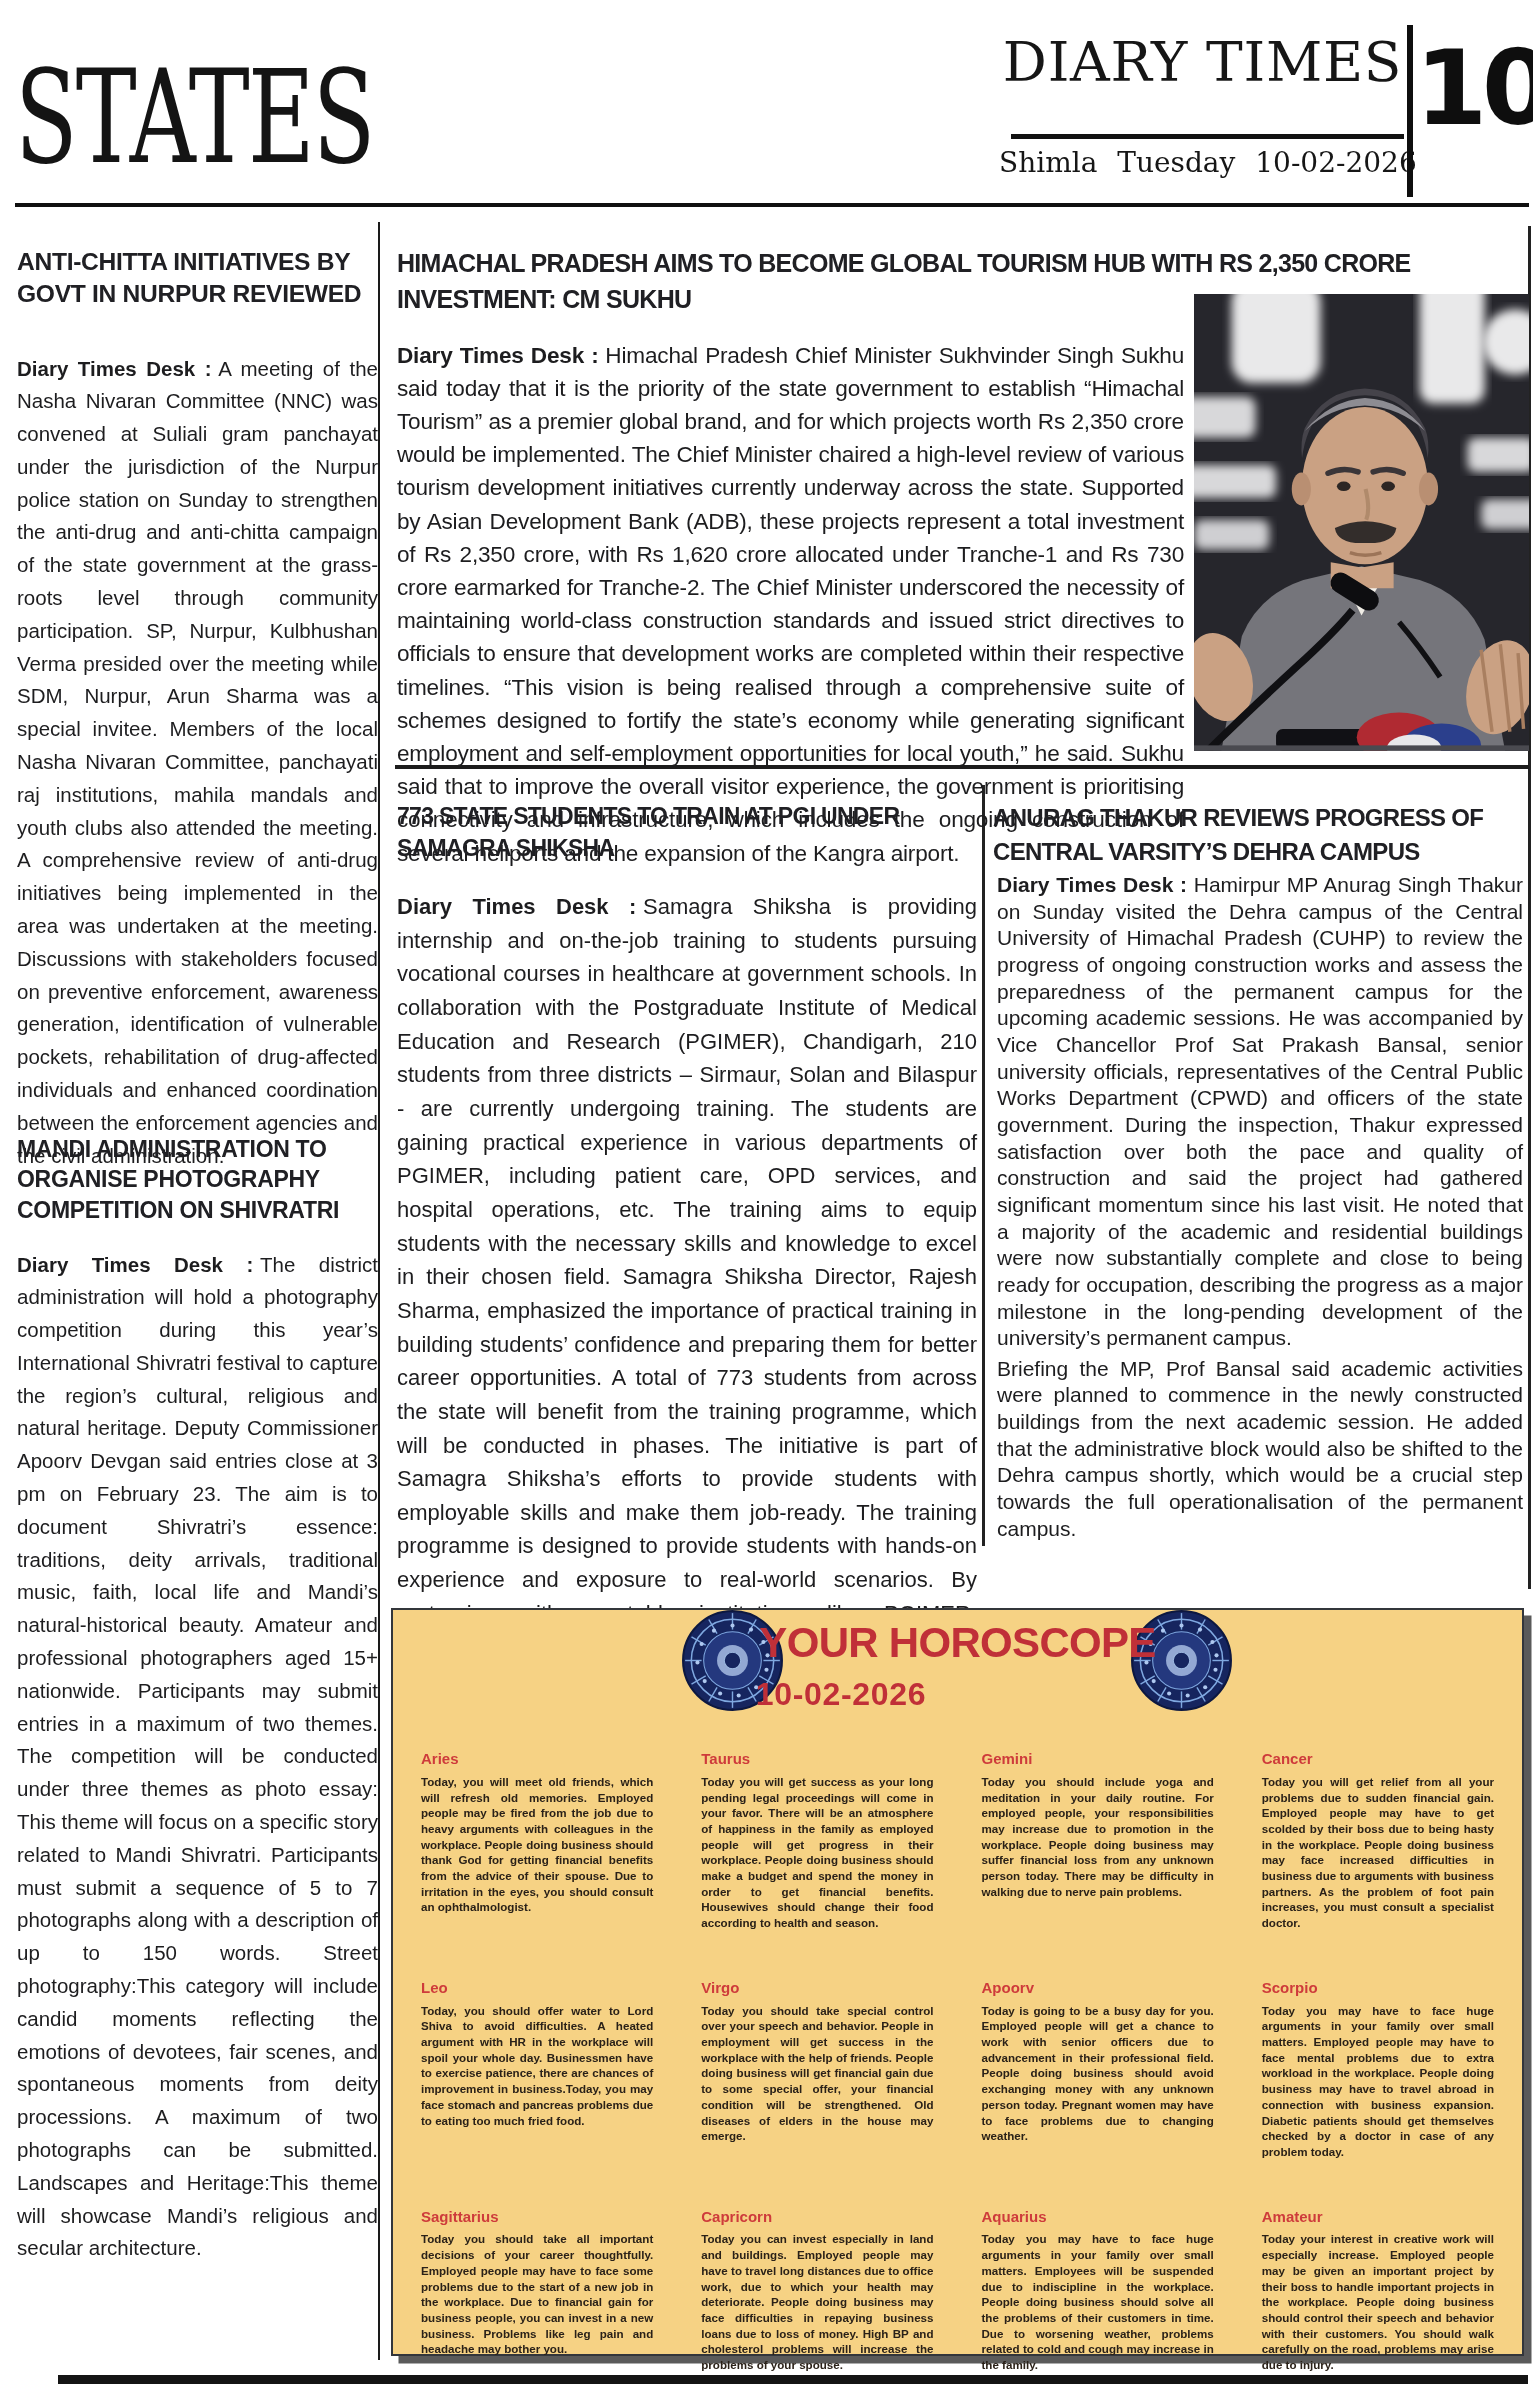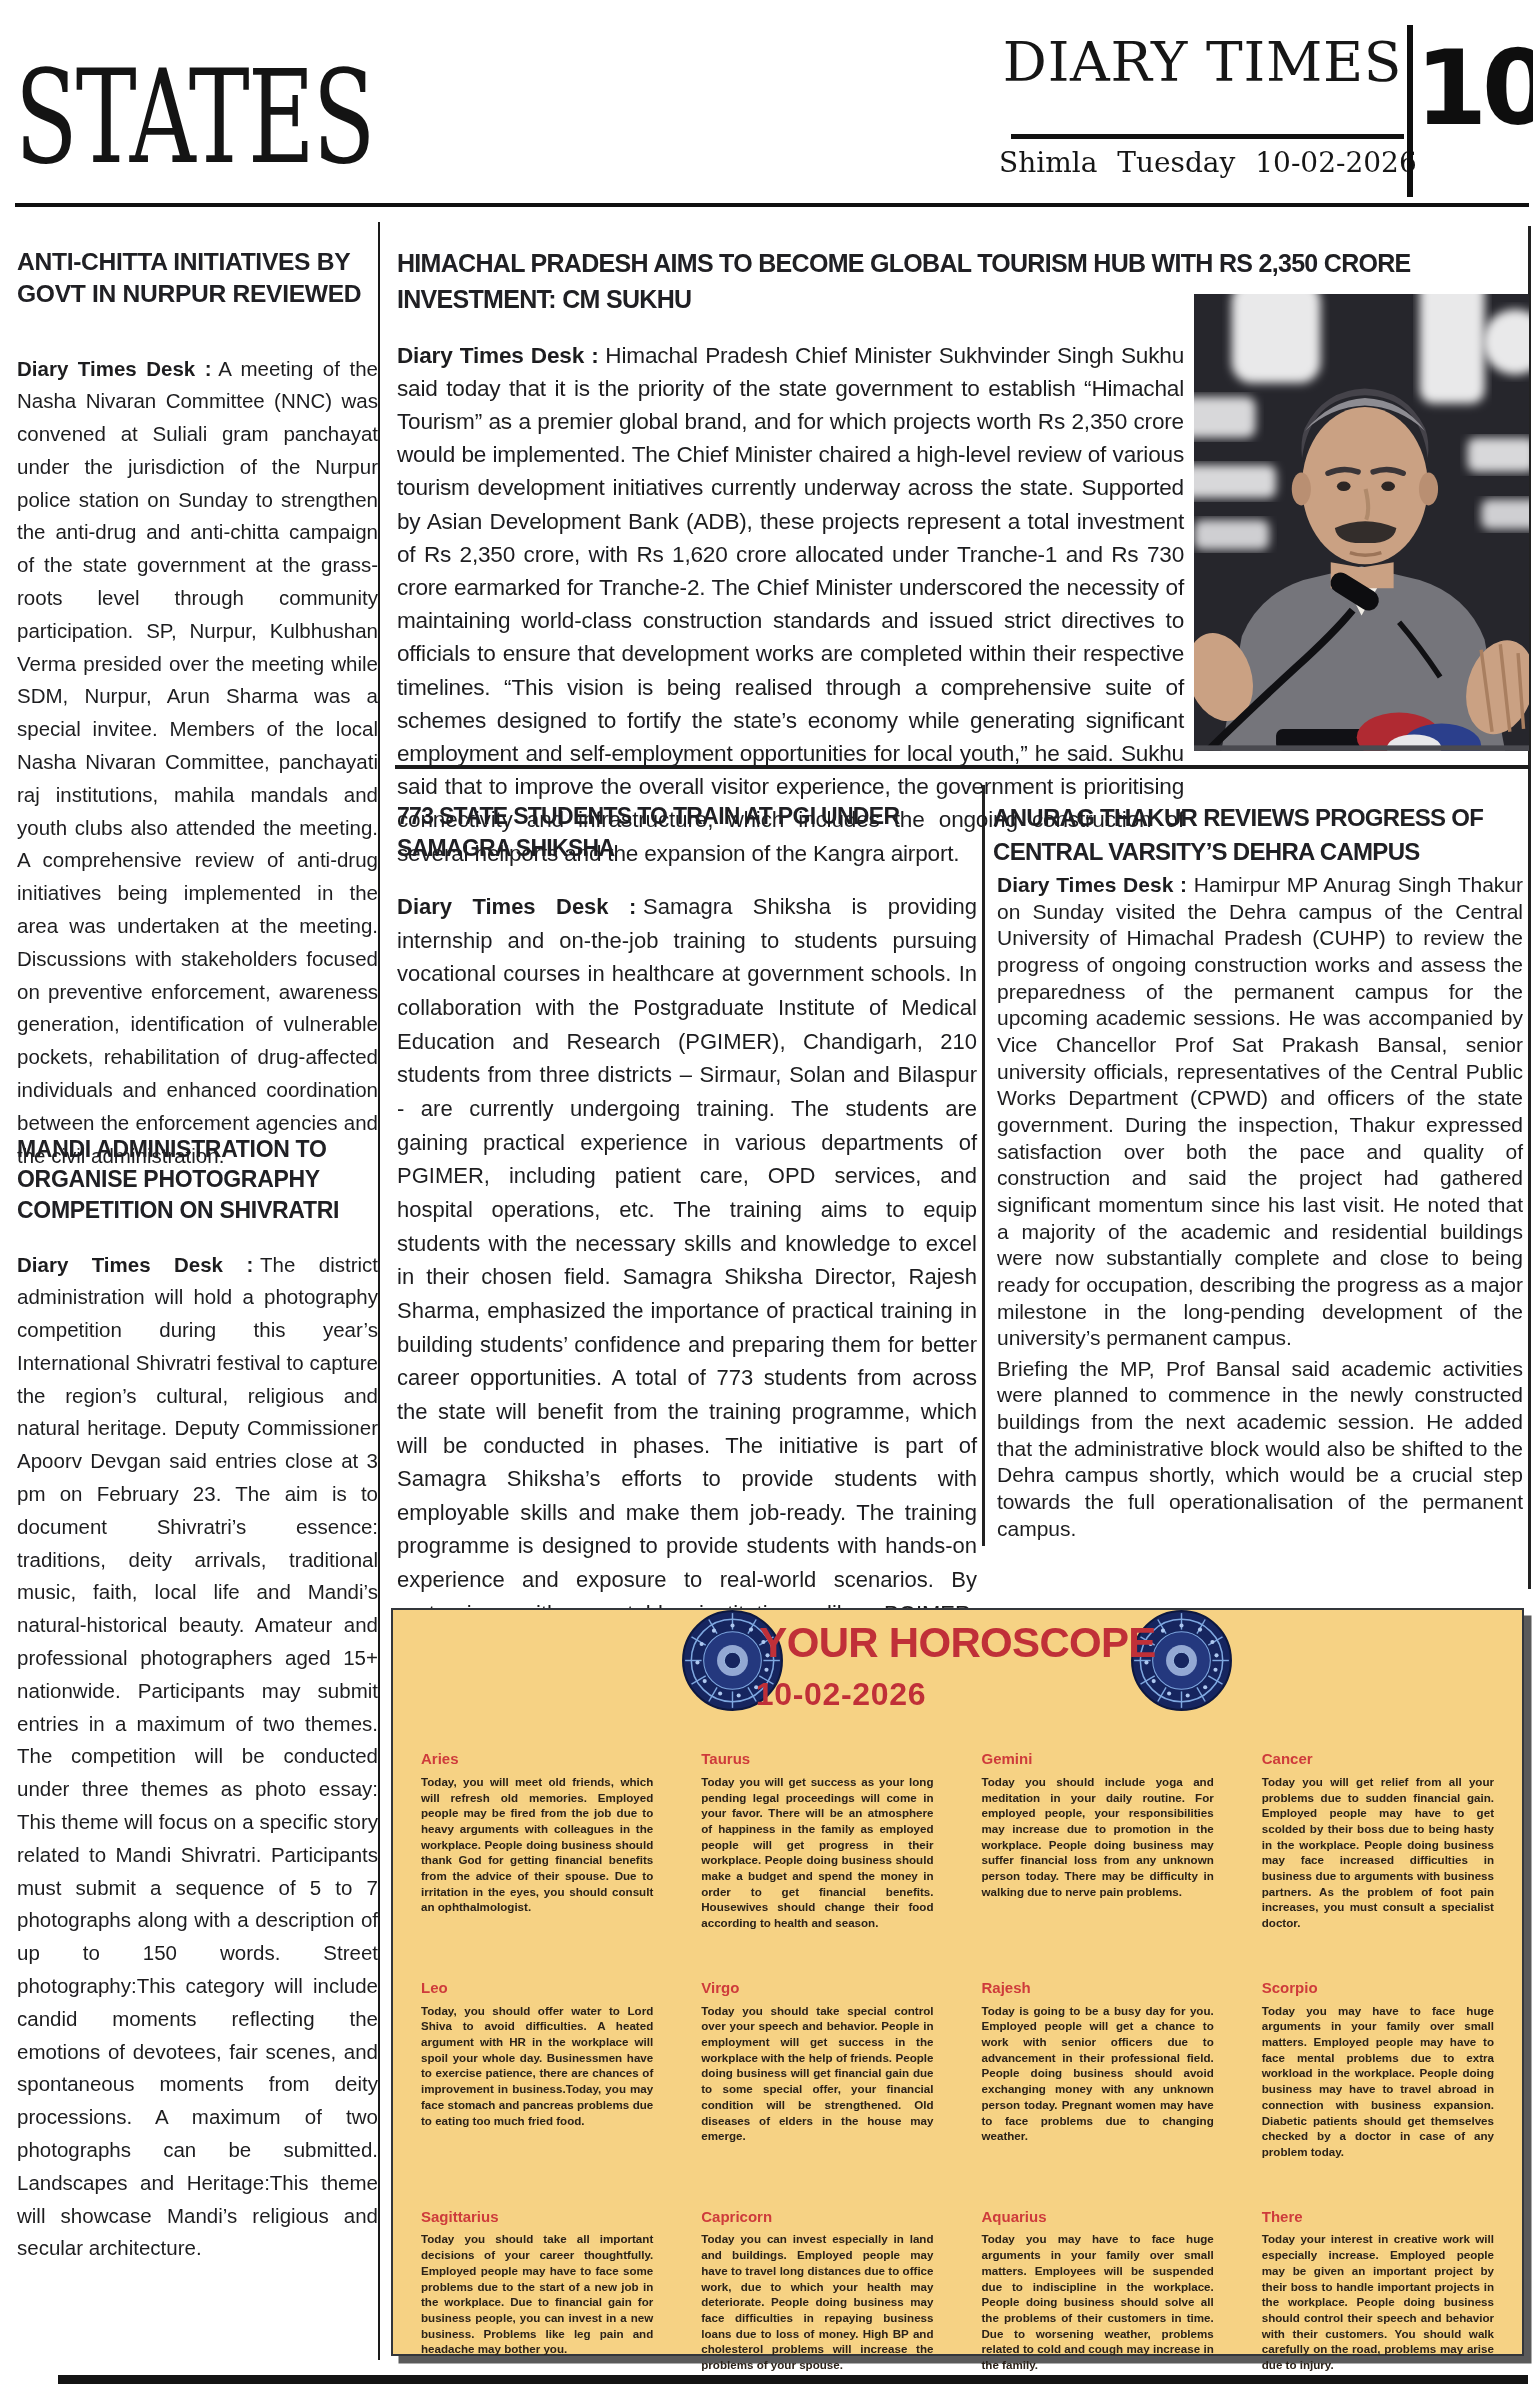--- a/index.html
+++ b/index.html
@@ -248,38 +248,38 @@
     </div>
     <div class="sign-cell">
       <div class="sign-name">Leo</div>
       <div class="sign-text">Today, you should offer water to Lord Shiva to avoid difficulties. A heated argument with HR in the workplace will spoil your whole day. Businessmen have to exercise patience, there are chances of improvement in business.Today, you may face stomach and pancreas problems due to eating too much fried food.</div>
     </div>
     <div class="sign-cell">
       <div class="sign-name">Virgo</div>
       <div class="sign-text">Today you should take special control over your speech and behavior. People in employment will get success in the workplace with the help of friends. People doing business will get financial gain due to some special offer, your financial condition will be strengthened. Old diseases of elders in the house may emerge.</div>
     </div>
     <div class="sign-cell">
-      <div class="sign-name">Rajesh</div>
+      <div class="sign-name">Apoorv</div>
       <div class="sign-text">Today is going to be a busy day for you. Employed people will get a chance to work with senior officers due to advancement in their professional field. People doing business should avoid exchanging money with any unknown person today. Pregnant women may have to face problems due to changing weather.</div>
     </div>
     <div class="sign-cell">
       <div class="sign-name">Scorpio</div>
       <div class="sign-text">Today you may have to face huge arguments in your family over small matters. Employed people may have to face mental problems due to extra workload in the workplace. People doing business may have to travel abroad in connection with business expansion. Diabetic patients should get themselves checked by a doctor in case of any problem today.</div>
     </div>
     <div class="sign-cell">
       <div class="sign-name">Sagittarius</div>
       <div class="sign-text">Today you should take all important decisions of your career thoughtfully. Employed people may have to face some problems due to the start of a new job in the workplace. Due to financial gain for business people, you can invest in a new business. Problems like leg pain and headache may bother you.</div>
     </div>
     <div class="sign-cell">
       <div class="sign-name">Capricorn</div>
       <div class="sign-text">Today you can invest especially in land and buildings. Employed people may have to travel long distances due to office work, due to which your health may deteriorate. People doing business may face difficulties in repaying business loans due to loss of money. High BP and cholesterol problems will increase the problems of your spouse.</div>
     </div>
     <div class="sign-cell">
       <div class="sign-name">Aquarius</div>
       <div class="sign-text">Today you may have to face huge arguments in your family over small matters. Employees will be suspended due to indiscipline in the workplace. People doing business should solve all the problems of their customers in time. Due to worsening weather, problems related to cold and cough may increase in the family.</div>
     </div>
     <div class="sign-cell">
-      <div class="sign-name">There</div>
+      <div class="sign-name">Amateur</div>
       <div class="sign-text">Today your interest in creative work will especially increase. Employed people may be given an important project by their boss to handle important projects in the workplace. People doing business should control their speech and behavior with their customers. You should walk carefully on the road, problems may arise due to injury.</div>
     </div>
   </div>
 </section>
 
 
 </body></html>

